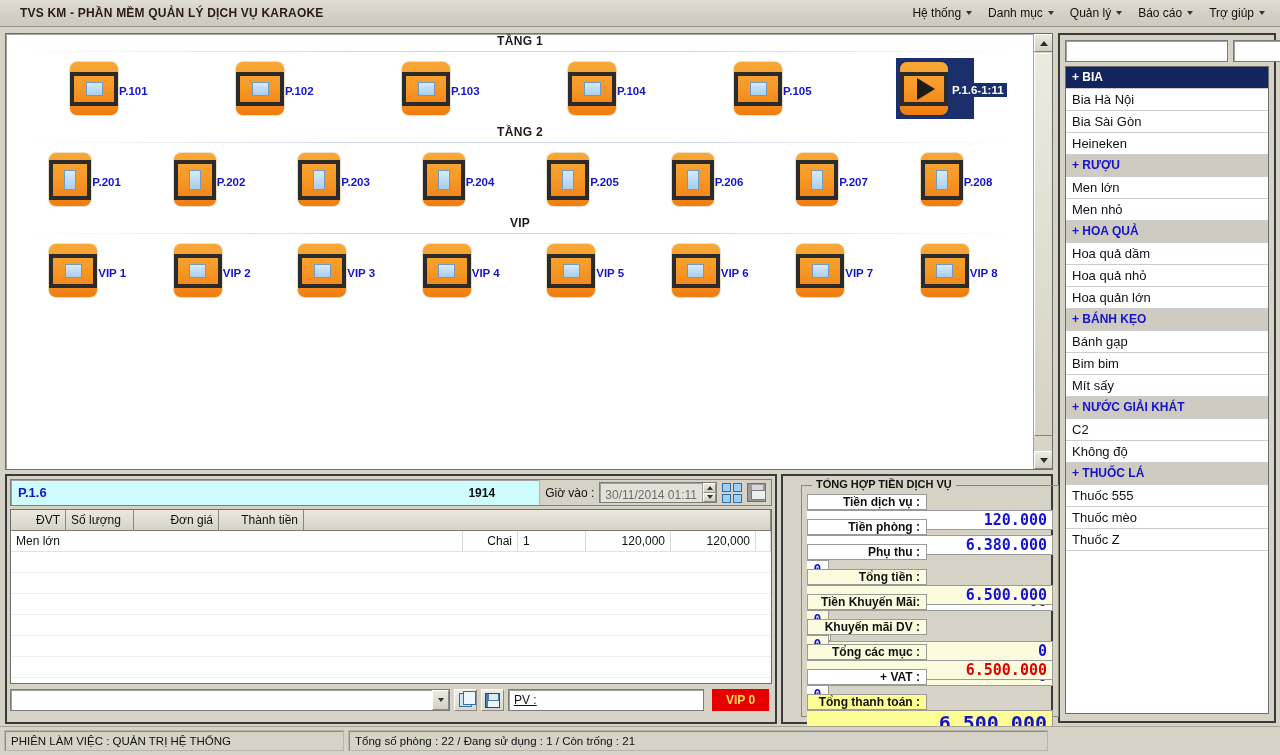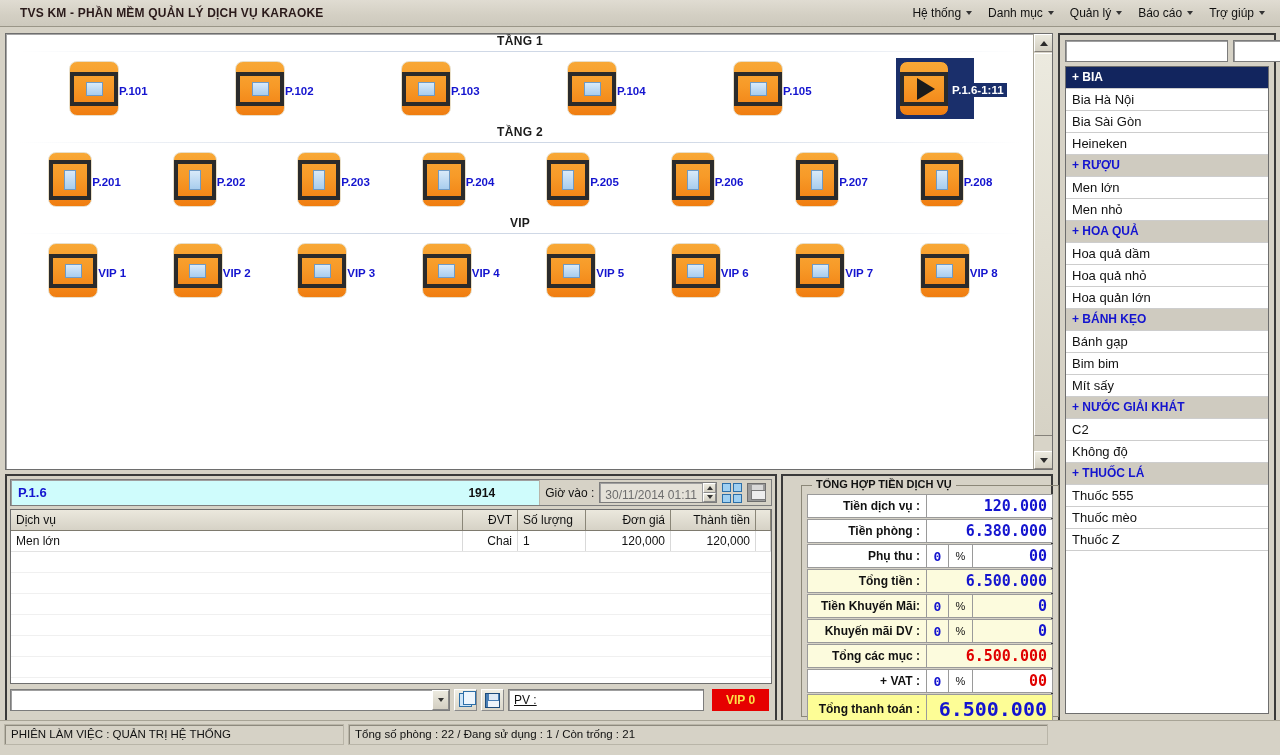--- a/index.html
+++ b/index.html
@@ -328,21 +328,21 @@
     border: 1px solid #8b8778;
   }
   #totals-legend {
     position: absolute; left: 10px; top: -8px;
     background: #d6d2c6; padding: 0 4px;
     font-size: 11px; font-weight: bold; color: #111;
   }
   #totals-rows { position: absolute; left: 5px; top: 8px; right: 5px; }
   .tot-row {
     display: flex; align-items: stretch;
-    height: 24px; margin-bottom: 1px;
+    height: 24px; margin-bottom: 1px; flex-direction: column;
   }
   .tot-label {
     width: 120px; text-align: right; padding-right: 6px;
     font-size: 12px; font-weight: bold; color: #111;
     display: flex; align-items: center; justify-content: flex-end;
     background: #fff; border: 1px solid #9a9a9a;
   }
   .tot-pct {
     width: 22px; background: #fff; border: 1px solid #9a9a9a; border-left: none;
     display: flex; align-items: center; justify-content: center;
@@ -368,24 +368,24 @@
   .tot-row.highlight .tot-pct,
   .tot-row.highlight .tot-pctsign,
   .tot-row.highlight .tot-value { background: #fcfbdd; }
   .tot-row.grand .tot-label,
   .tot-row.grand .tot-value { background: #fdfd96; }
   .tot-row.grand { height: 30px; }
   .tot-row.grand .lcd { font-size: 20px; }
 
   
   #statusbar {
-    position: absolute; left: 0; bottom: 8px; width: 1280px; height: 27px;
+    position: absolute; left: 0; bottom: 2px; width: 1280px; height: 27px;
     background: #d6d2c6;
     border-top: 1px solid #a8a496;
-    display: flex; align-items: center; padding: 2px 4px; gap: 4px;
+    display: flex; align-items: flex-end; padding: 2px 4px; gap: 4px;
   }
   .status-cell {
     height: 21px; background: #d6d2c6;
     border: 1px solid #b9b5a8;
     box-shadow: inset 1px 1px 0 #8e8a7e;
     font-size: 11.5px; color: #111;
     display: flex; align-items: center; padding: 0 6px;
     white-space: nowrap;
   }
   #status-session { width: 340px; }
@@ -721,21 +721,20 @@
             <i></i>
             <i></i>
             <i></i>
           </span>
         <span class="floppy"></span>
       </div>
     </div>
 
     <div id="svc-table">
       <div class="svc-row svc-head">
-        <div class="cell c-name">Dịch vụ</div>
         <div class="cell c-unit">ĐVT</div>
         <div class="cell c-qty">Số lượng</div>
         <div class="cell c-price">Đơn giá</div>
         <div class="cell c-total">Thành tiền</div>
         <div class="cell c-pad"></div>
       </div>
       <div id="svc-body-rows">
           <div class="svc-row svc-body">
             <div class="cell c-name">Men lớn</div>
             <div class="cell c-unit">Chai</div>

